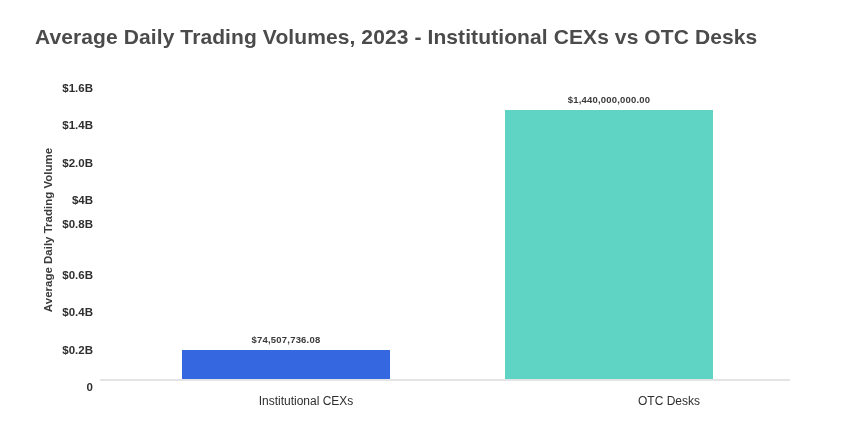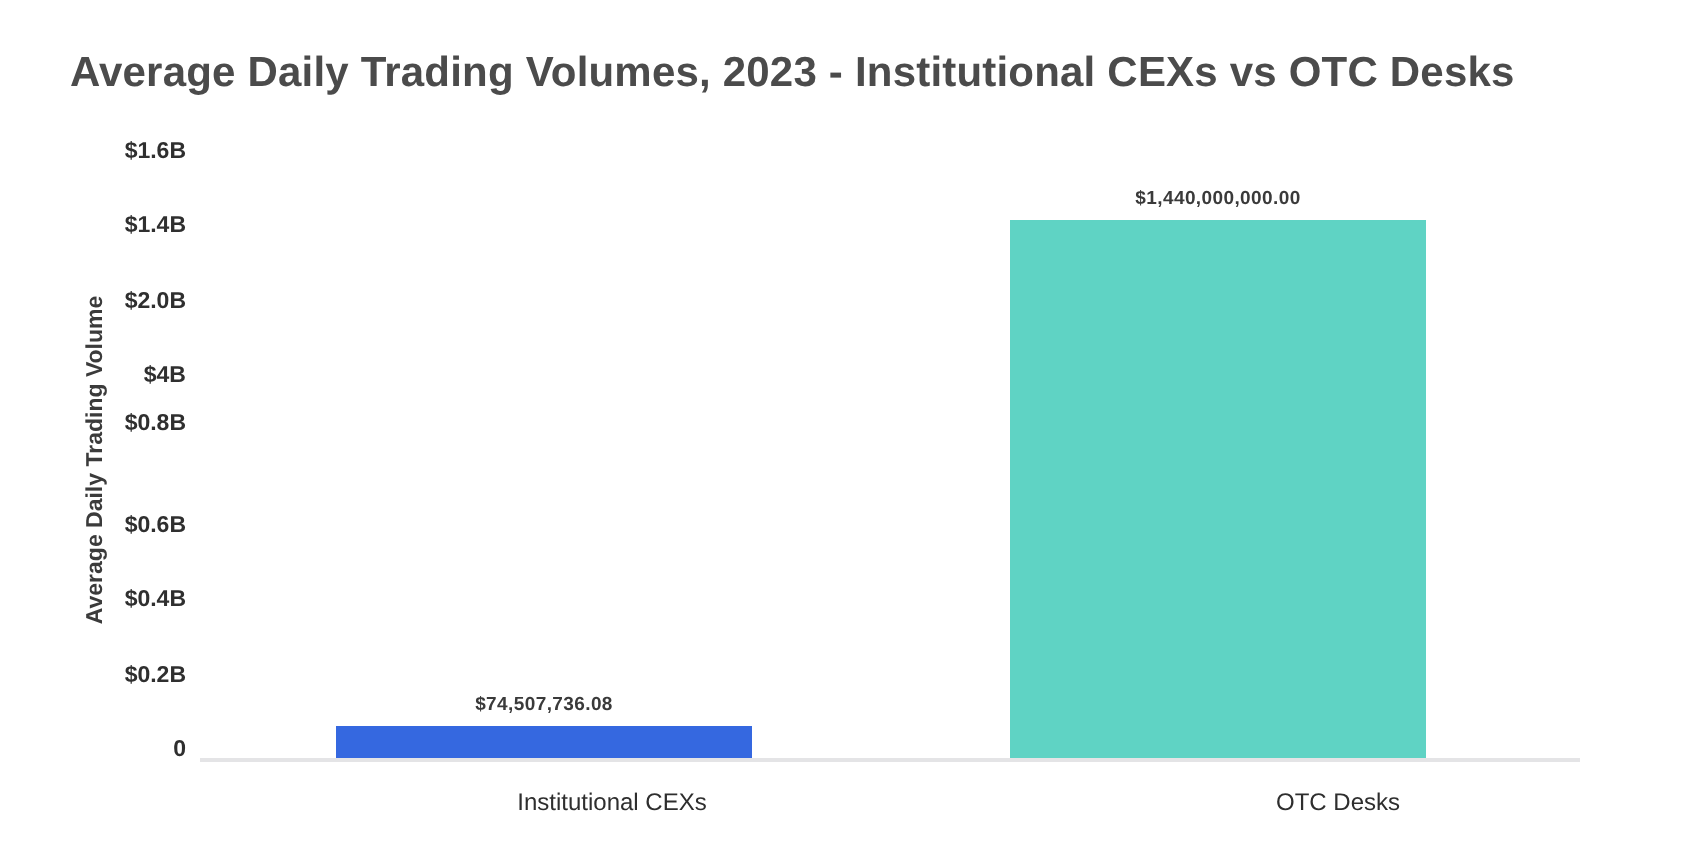--- a/index.html
+++ b/index.html
@@ -57,20 +57,21 @@
   }
 
   .y-tick-label {
     position: absolute;
     right: 0;
     transform: translateY(-50%);
     font-size: 11.5px;
     font-weight: bold;
     color: #2f2f2f;
     white-space: nowrap;
+    margin-top: 12px;
   }
   .y-ticks {
     position: absolute;
     left: 0;
     top: 0;
     width: 93px;
     height: 430px;
   }
 
   
@@ -126,21 +127,21 @@
       <div class="y-tick-label" style="top: 212px;">$0.8B</div>
       <div class="y-tick-label" style="top: 188.125px;">$4B</div>
       <div class="y-tick-label" style="top: 150.75px;">$2.0B</div>
       <div class="y-tick-label" style="top: 113.375px;">$1.4B</div>
       <div class="y-tick-label" style="top: 76px;">$1.6B</div>
     </div>
 
   <div class="axis-line"></div>
 
   <div id="bars-layer">
-      <div class="bar-wrap" style="left: 168px; width: 208px; height: 16px;">
+      <div class="bar-wrap" style="left: 182px; width: 208px; height: 29px;">
         <div class="bar" style="width: 100%; height: 100%; background: rgb(53, 104, 224);"></div>
         <div class="bar-value-label">$74,507,736.08</div>
       </div>
       <div class="bar-wrap" style="left: 505px; width: 208px; height: 269.1px;">
         <div class="bar" style="width: 100%; height: 100%; background: rgb(95, 211, 196);"></div>
         <div class="bar-value-label">$1,440,000,000.00</div>
       </div>
     </div>
 
   <div id="x-ticks">

